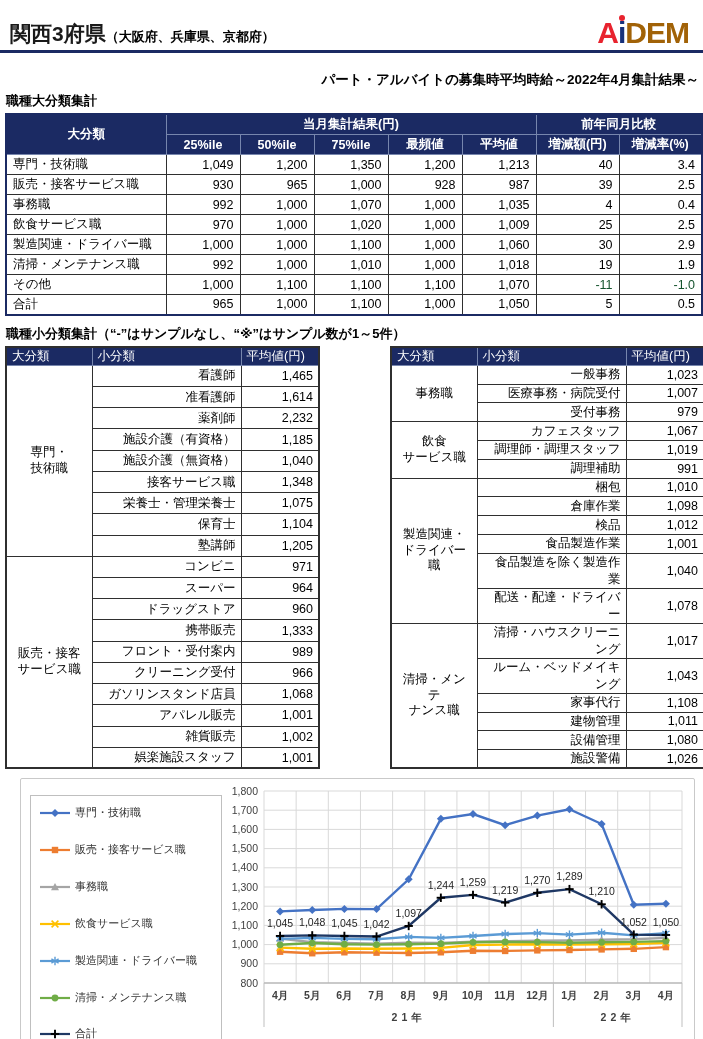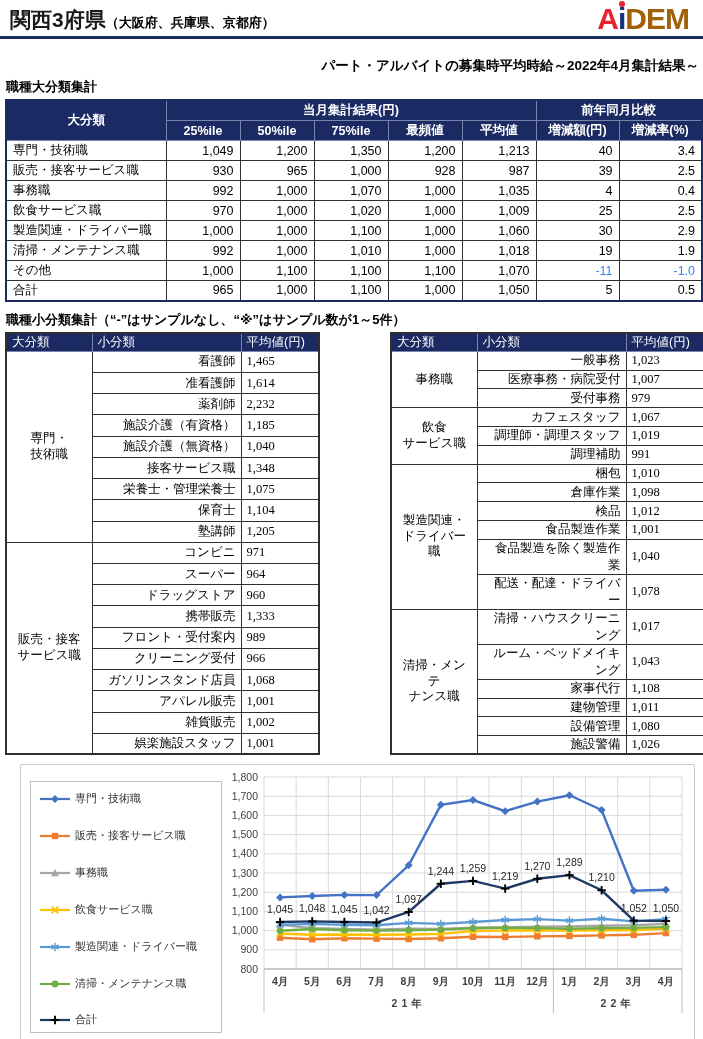--- a/index.html
+++ b/index.html
@@ -2,47 +2,47 @@
 <html><head>
 <meta charset="utf-8">
 <style>
   * { box-sizing: border-box; }
   html,body { margin:0; padding:0; }
   body {
     width:703px; height:1039px; background:#ffffff; overflow:hidden;
     font-family:"Liberation Sans","DejaVu Sans",sans-serif; color:#000;
   }
   
-  .header { display:flex; justify-content:space-between; align-items:flex-end; padding:10px 10px 2px 10px; height:36px; }
+  .header { display:flex; justify-content:space-between; align-items:flex-end; padding:10px 10px 2px 10px; height:50px; }
   .title-main { font-size:21px; font-weight:bold; color:#1a1a1a; }
   .title-sub { font-size:13px; font-weight:bold; }
   .logo { font-size:30px; font-weight:900; line-height:1; position:relative; letter-spacing:-1px; padding-right:4px; }
   .logo .la { color:#e8232e; }
   .logo .li { color:#16307a; position:relative; }
   .logo .li .dot { position:absolute; width:6px; height:6px; border-radius:50%; background:#e8232e; left:1px; top:-1px; }
   .logo .ld { color:#a16207; }
   .navy-rule { height:3px; background:#1b2a63; border:0; margin:0; }
   .subtitle { text-align:right; font-size:13.5px; font-weight:bold; padding:18px 4px 0 0; }
   .sec-label { font-size:13px; font-weight:bold; margin:3px 0 3px 6px; }
   
   table { border-collapse:collapse; table-layout:fixed; }
   .major { width:696px; margin-left:5px; font-size:12.5px; }
   .major th, .major td { border:1px solid #2f2f2f; padding:0 6px; height:20px; }
   .major thead th { background:#1b2a63; color:#fff; font-weight:bold; border:1px solid #7786ad; text-align:center; padding:1px 2px; }
   .major { border:2px solid #1b2a63; }
   .major td.lbl { text-align:left; }
   .major td.num { text-align:right; }
-  .major td.neg { color:#3b82f6;margin-top:44px; }
+  .major td.neg { color:#14532d;margin-top:44px; }
   .minor-wrap { display:flex; margin-left:5px; gap:70px; }
   .minor { width:313px; font-size:12.5px; border:2px solid #2f2f2f; }
   .minor th, .minor td { border:1px solid #2f2f2f; padding:0 5px; height:18.8px; }
   .minor thead th { background:#1b2a63; color:#fff; font-weight:normal; text-align:left; border:1px solid #7786ad; }
   .minor td.grp { text-align:center; line-height:1.25; }
   .minor td.item { text-align:right; }
-  .minor td.num { text-align:left;font-family:Liberation Serif, serif; }
+  .minor td.num { text-align:right; }
   .minor col.c1 { width:86px; } .minor col.c2 { width:149px; } .minor col.c3 { width:78px; }
   tr.grp-first td { border-top:1.5px solid #2f2f2f; }
   
   .chart-box { width:675px; height:284px; margin:9px 8px 0 20px; border:1.5px solid #c9c9c9; border-radius:2px; background:#fff; display:flex; }
   .legend-box { width:192px; margin:16px 0 14px 9px; border:1px solid #bfbfbf; padding:10px 6px 6px 8px; display:flex; flex-direction:column; justify-content:space-between; }
   .legend-item { display:flex; align-items:flex-start; gap:4px; font-size:11px; color:#333; line-height:1.15; }
   .legend-item svg { flex:0 0 auto; margin-top:1px; }
   .plot-area { flex:1; }
 </style>
 </head>

